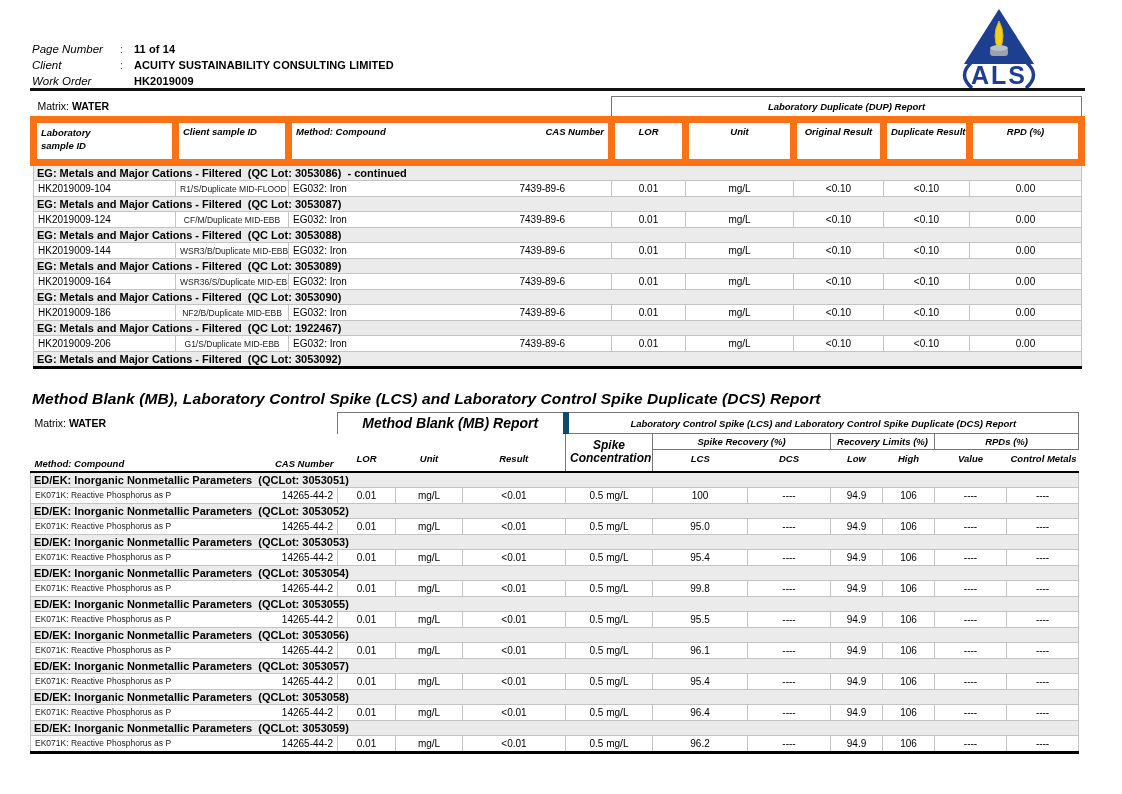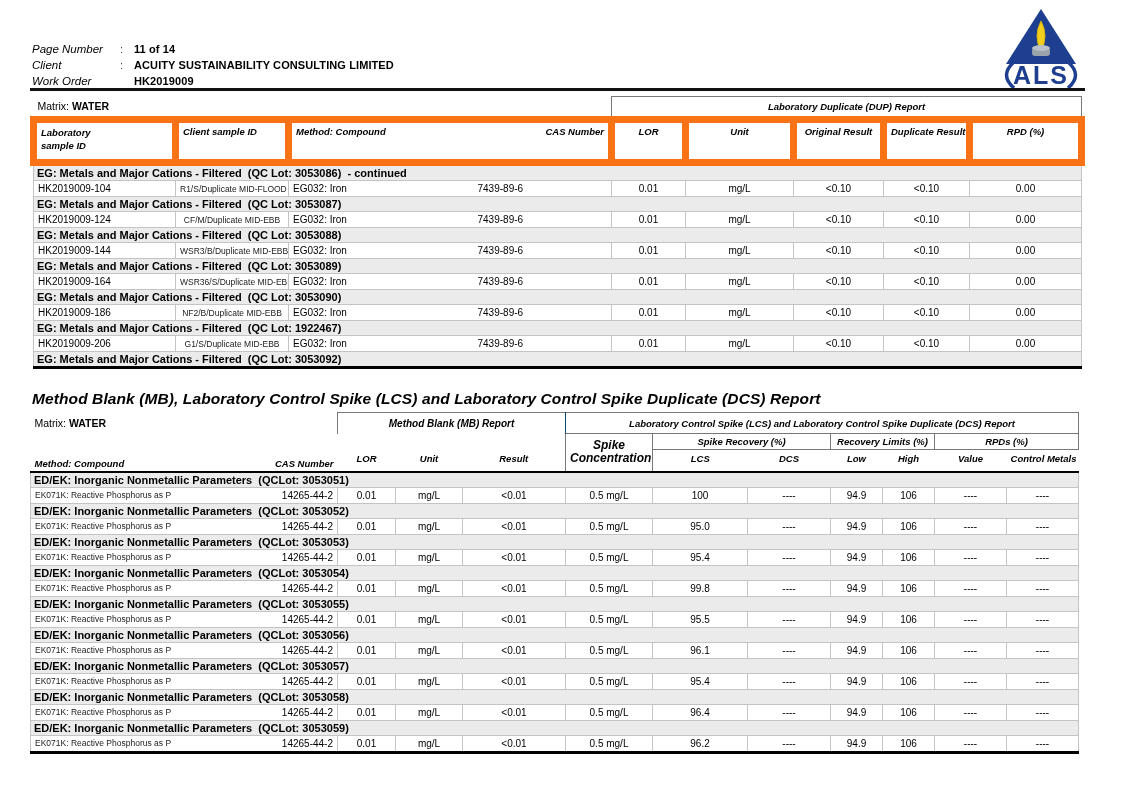--- a/index.html
+++ b/index.html
@@ -9,21 +9,21 @@
     position:relative; overflow:hidden;
   }
 
   
   .hdr-block { position:absolute; top:41px; left:32px; }
   .hdr-row { display:flex; line-height:16px; }
   .hdr-label { width:88px; font-style:italic; font-size:11.5px; }
   .hdr-colon { width:14px; font-size:11px; color:#444; }
   .hdr-value { font-weight:bold; font-size:11px; letter-spacing:0.1px; }
 
-  .logo-wrap { position:absolute; top:5px; left:997px; width:88px; height:84px; }
+  .logo-wrap { position:absolute; top:5px; left:955px; width:88px; height:84px; }
 
   .top-rule { position:absolute; top:88px; left:30px; width:1055px; height:3px; background:#111; }
 
   
   table { border-collapse:collapse; table-layout:fixed; width:1048px; }
   td { padding:0 4px; overflow:hidden; white-space:nowrap; vertical-align:middle; }
 
   .matrix-cell { font-size:10.5px; vertical-align:middle; }
   .matrix-cell b { font-weight:bold; }
 
@@ -47,43 +47,43 @@
 
   
   .hdr-bottom { border-bottom:2px solid #000 !important; }
   #dup-table, #mb-table { border-bottom:3px solid #000; }
 
   
   .t1 { position:absolute; top:96px; left:30px; }
   #dup-table td[data-field="lab_id"]    { text-align:left; }
   #dup-table td[data-field="client_id"] { text-align:center; font-size:8.5px; color:#1a1a1a; }
   #dup-table td[data-field="method"]    { text-align:left; border-right:none; }
-  #dup-table td[data-field="cas"]       { text-align:left; border-left:none; }
+  #dup-table td[data-field="cas"]       { text-align:center; border-left:none; }
   .t1-r1 td { height:19px; }
   .t1-r2 td { height:33px; }
 
   
   .section-title {
     position:absolute; top:390px; left:32px;
     font-size:15.5px; font-weight:bold; font-style:italic; letter-spacing:0.1px;
   }
 
   
   .t2 { position:absolute; top:412px; left:30px; }
   #mb-table td[data-field="method"] { text-align:left; font-size:8.5px; color:#1a1a1a; border-right:none; }
   #mb-table td[data-field="cas"]    { text-align:right; border-left:none; }
   .t2-r1 td { height:20px; }
   .t2-r2 td { height:15px; }
   .t2-r3 td { height:16px; }
   .bL { border-left:1px solid #787878; }
   .bR { border-right:1px solid #787878; }
   .bT { border-top:1px solid #787878; }
   .noborder { border:none; }
-  .mb-span { border-left:1px solid #787878; border-top:1px solid #787878; border-right:1px solid #0c4a6e;
-             text-align:center; font-style:italic; font-weight:bold; font-size:10px; vertical-align:middle;margin-top:33px; }
+  .mb-span { border-left:1px solid #787878; border-top:1px solid #787878; border-right:6px solid #0c4a6e;
+             text-align:center; font-style:italic; font-weight:bold; font-size:14px; vertical-align:middle;margin-top:33px; }
   .spike-cell { text-align:center; font-style:italic; font-weight:bold; font-size:12px; vertical-align:middle; }
 </style>
 </head>
 <body>
 
 <div class="page">
 
   <div class="hdr-block">
     <div class="hdr-row">
       <span class="hdr-label">Page Number</span>

